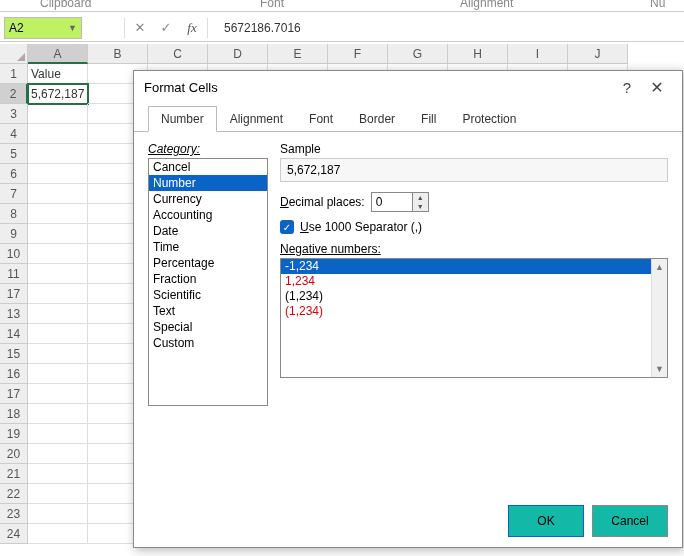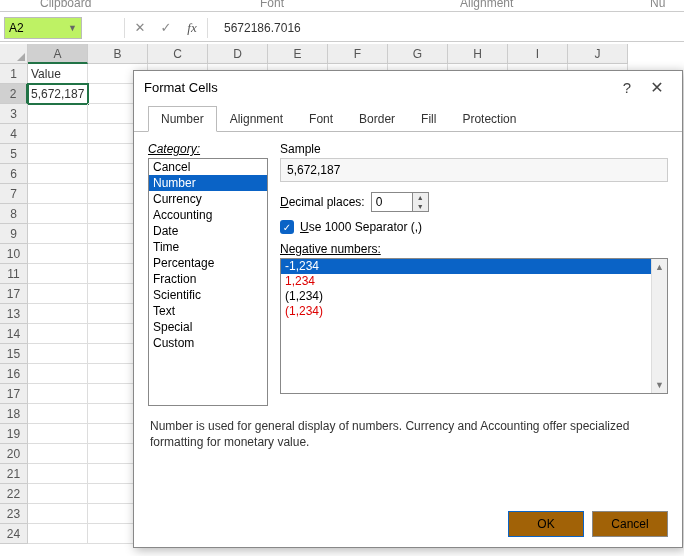--- a/index.html
+++ b/index.html
@@ -57,33 +57,33 @@
 .sample-label { font-size: 12px; margin-bottom: 2px; }
 .sample-box { border: 1px solid #ccc; background:#f7f7f7; padding: 4px 6px; font-size: 12px; margin-bottom: 10px; height:24px;}
 .field-row { display: flex; align-items: center; gap: 6px; margin-bottom: 8px; font-size:12px;}
 .field-row .ul { text-decoration: underline; }
 .spinner { display: flex; border: 1px solid #888; height: 20px; }
 .spinner input { width: 40px; border: none; outline: none; text-align: left; padding: 0 4px; font-size:12px;}
 .spinner .arrows { width: 16px; border-left: 1px solid #888; display: flex; flex-direction: column; }
 .spinner .arrows div { flex: 1; font-size: 7px; text-align: center; line-height: 9px; color: #555; background:#eee;}
 .cb { width: 14px; height: 14px; background: #0a63c6; border-radius: 3px; display: inline-flex; align-items: center; justify-content: center; color: #fff; font-size: 10px; }
 .neg-label { font-size: 12px; margin-bottom: 2px; text-decoration: underline;}
-.neglist { border: 1px solid #888; height: 136px; background: #fff; font-size: 12px; position: relative; }
+.neglist { border: 1px solid #888; height: 120px; background: #fff; font-size: 12px; position: relative; }
 .neglist .scrolltrack { position:absolute; right:0; top:0; width:16px; height:100%; background:#f0f0f0; border-left:1px solid #ddd;}
 .neglist .scrolltrack .sbtn{height:16px;text-align:center;font-size:9px;color:#777;line-height:16px;}
 .neglist .scrolltrack .sbtn.bot{position:absolute;bottom:0;width:100%;}
 .neglist .items { margin-right:16px;}
 .neglist .items div { padding: 0 4px; line-height:15px;}
 .neglist .selneg { background: #0a63c6; color: #fff; }
 .red { color: #d00; }
 
 .desc { padding: 12px 16px; font-size: 12px; color: #333; line-height: 1.35; }
 
 .dlg-buttons { position: absolute; bottom: 10px; right: 14px; display: flex; gap: 8px; }
-.btn { min-width: 76px; height: 26px; border: 1px solid #888; background: #a16207; font-size: 12px; display:flex;align-items:center;justify-content:center;}
+.btn { min-width: 76px; height: 32px; border: 1px solid #888; background: #14b8a6; font-size: 12px; display:flex;align-items:center;justify-content:center;}
 .btn.primary { border: 1px solid #0a63c6; }
 </style>
 </head>
 <body>
 
 <div class="ribbon-groups">
   <span class="rg1">Clipboard</span>
   <span class="rg2">Font</span>
   <span class="rg3">Alignment</span>
   <span class="rg4">Nu</span>
@@ -492,18 +492,17 @@
             <div>(1,234)</div>
             <div class="red">(1,234)</div>
           </div>
         <div class="scrolltrack">
           <div class="sbtn">▲</div>
           <div class="sbtn bot">▼</div>
         </div>
       </div>
     </div>
   </div>
-  <div class="desc">Number is used for general display of numbers.  Currency and Accounting offer specialized formatting for monetary value.</div>
   <div class="dlg-buttons">
     <div class="btn primary">OK</div>
     <div class="btn">Cancel</div>
   </div>
 </div>
 
 </body></html>

